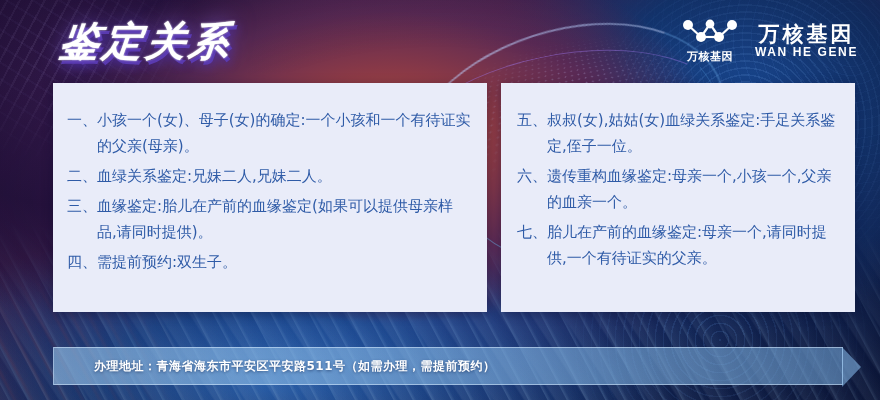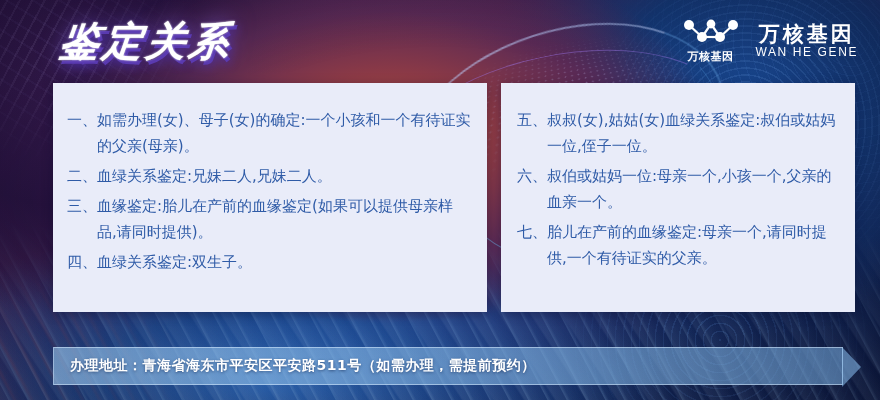--- a/index.html
+++ b/index.html
@@ -142,21 +142,21 @@
 
   .brand { position: absolute; right: 22px; top: 16px; display: flex; align-items: center; gap: 16px; }
   .brand-mark { display: flex; flex-direction: column; align-items: center; gap: 3px; }
   .brand-mark svg { display: block; }
   .brand-mark-text {
     font-size: 11px; font-weight: 700; color: #ffffff; letter-spacing: .5px;
     font-family: "Liberation Sans", "DejaVu Sans", sans-serif;
   }
   .brand-words { display: flex; flex-direction: column; align-items: center; gap: 2px; }
   .brand-cn { font-size: 21px; font-weight: 700; color: #ffffff; letter-spacing: 3px; line-height: 1; }
-  .brand-en { font-size: 12px; font-weight: 400; color: #ffffff; letter-spacing: 1.6px; line-height: 1; }
+  .brand-en { font-size: 12px; font-weight: 700; color: #ffffff; letter-spacing: 1.6px; line-height: 1; }
 
   
   .panel {
     position: absolute;
     top: 83px;
     height: 229px;
     background: #e9ecf9;
     box-shadow: 0 2px 10px rgba(10,8,40,.35);
   }
   .panel-left  { left: 53px;  width: 434px; }
@@ -188,24 +188,24 @@
   }
   .footer::after {
     content: "";
     position: absolute; left: 100%; top: -1px;
     border-top: 20px solid transparent;
     border-bottom: 20px solid transparent;
     border-left: 19px solid rgba(128,178,226,.60);
   }
   .footer-text {
     color: #ffffff;
-    font-size: 14px;
+    font-size: 12px;
     font-weight: 700;
     letter-spacing: .5px;
-    padding-left: 16px;
+    padding-left: 40px;
     white-space: nowrap;
     text-shadow: 0 1px 3px rgba(12,30,70,.55);
     font-family: "DejaVu Sans", "Liberation Sans", sans-serif;
   }
 </style>
 </head>
 <body>
 
 <div id="stage">
 
@@ -255,52 +255,52 @@
       </div>
 
     </div>
   </div>
 
   <div class="panel panel-left">
     <div class="panel-inner">
 
       <div class="item">
         <span class="item-num">一、</span>
-        <span class="item-text">如需办理(女)、母子(女)的确定:一个小孩和一个有待证实的父亲(母亲)。</span>
+        <span class="item-text">小孩一个(女)、母子(女)的确定:一个小孩和一个有待证实的父亲(母亲)。</span>
       </div>
 
       <div class="item">
         <span class="item-num">二、</span>
         <span class="item-text">血绿关系鉴定:兄妹二人,兄妹二人。</span>
       </div>
 
       <div class="item">
         <span class="item-num">三、</span>
         <span class="item-text">血缘鉴定:胎儿在产前的血缘鉴定(如果可以提供母亲样品,请同时提供)。</span>
       </div>
 
       <div class="item">
         <span class="item-num">四、</span>
-        <span class="item-text">血绿关系鉴定:双生子。</span>
+        <span class="item-text">需提前预约:双生子。</span>
       </div>
 
     </div>
   </div>
 
   <div class="panel panel-right">
     <div class="panel-inner">
 
       <div class="item">
         <span class="item-num">五、</span>
-        <span class="item-text">叔叔(女),姑姑(女)血绿关系鉴定:叔伯或姑妈一位,侄子一位。</span>
+        <span class="item-text">叔叔(女),姑姑(女)血绿关系鉴定:手足关系鉴定,侄子一位。</span>
       </div>
 
       <div class="item">
         <span class="item-num">六、</span>
-        <span class="item-text">叔伯或姑妈一位:母亲一个,小孩一个,父亲的血亲一个。</span>
+        <span class="item-text">遗传重构血缘鉴定:母亲一个,小孩一个,父亲的血亲一个。</span>
       </div>
 
       <div class="item">
         <span class="item-num">七、</span>
         <span class="item-text">胎儿在产前的血缘鉴定:母亲一个,请同时提供,一个有待证实的父亲。</span>
       </div>
 
     </div>
   </div>
 

